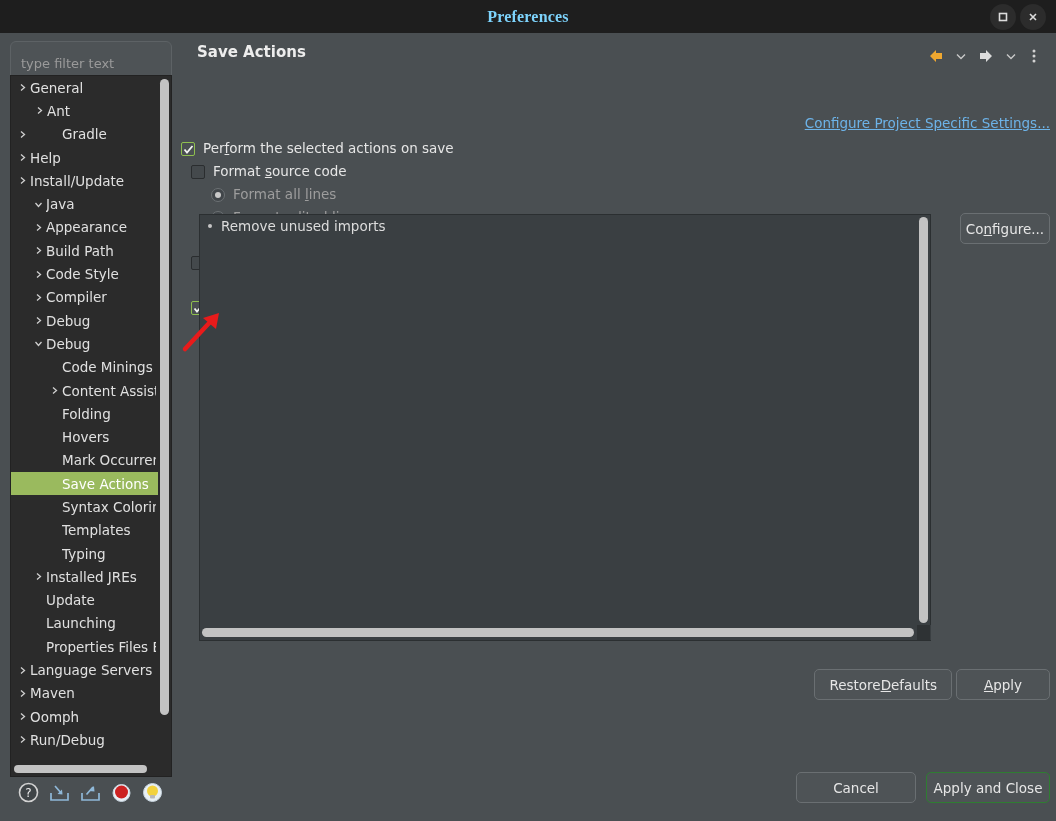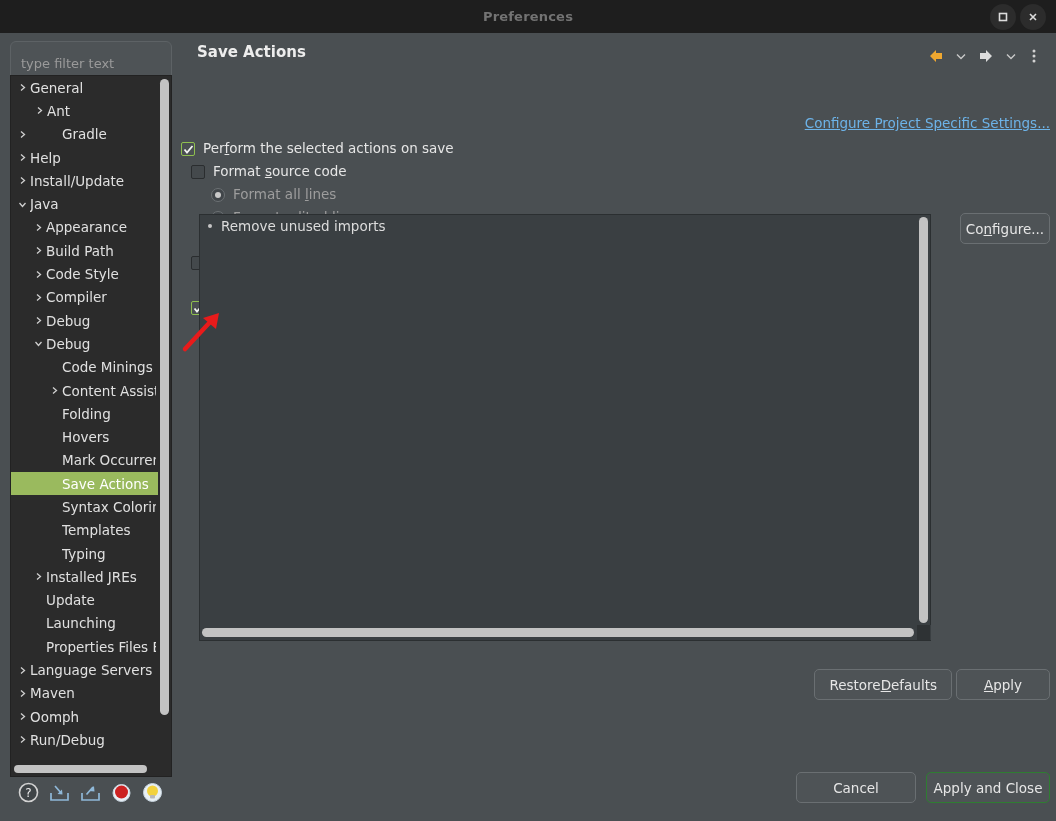--- a/index.html
+++ b/index.html
@@ -20,23 +20,24 @@
   .titlebar {
     height: 33px;
     background: #1e1e1e;
     border-bottom: 1px solid #111;
     display: flex; align-items: center;
     position: relative;
   }
   .title-text {
     position: absolute; left: 0; right: 0;
     text-align: center;
-    font-size: 13px; font-weight: bold;
-    color: #737373;
+    font-size: 16px; font-weight: bold;
+    color: #7dd3fc;
     letter-spacing: .2px;
+    font-family: Liberation Serif, serif;
   }
   .win-btns {
     margin-left: auto; display: flex; align-items: center;
     gap: 4px; padding-right: 10px; z-index: 2;
   }
   .win-btn {
     width: 26px; height: 26px; border-radius: 50%;
     background: #2c2c2c;
     display: flex; align-items: center; justify-content: center;
     color: #dcdcdc;
@@ -323,21 +324,21 @@
             <span class="tree-label">Help</span>
           </div>
           <div class="tree-row" style="padding-left: 4px;">
             <span class="chev">
               <svg width="9" height="9" viewBox="0 0 9 9">
                 <path d="M3 1.5 L6.5 4.5 L3 7.5" fill="none" stroke="currentColor" stroke-width="1.3"></path>
               </svg>
             </span>
             <span class="tree-label">Install/Update</span>
           </div>
-          <div class="tree-row" style="padding-left: 4px;">
+          <div class="tree-row" style="padding-left: 20px;">
             <span class="chev">
               <svg width="9" height="9" viewBox="0 0 9 9">
                 <path d="M1.5 3 L4.5 6.5 L7.5 3" fill="none" stroke="currentColor" stroke-width="1.3"></path>
               </svg>
             </span>
             <span class="tree-label">Java</span>
           </div>
           <div class="tree-row" style="padding-left: 20px;">
             <span class="chev">
               <svg width="9" height="9" viewBox="0 0 9 9">

